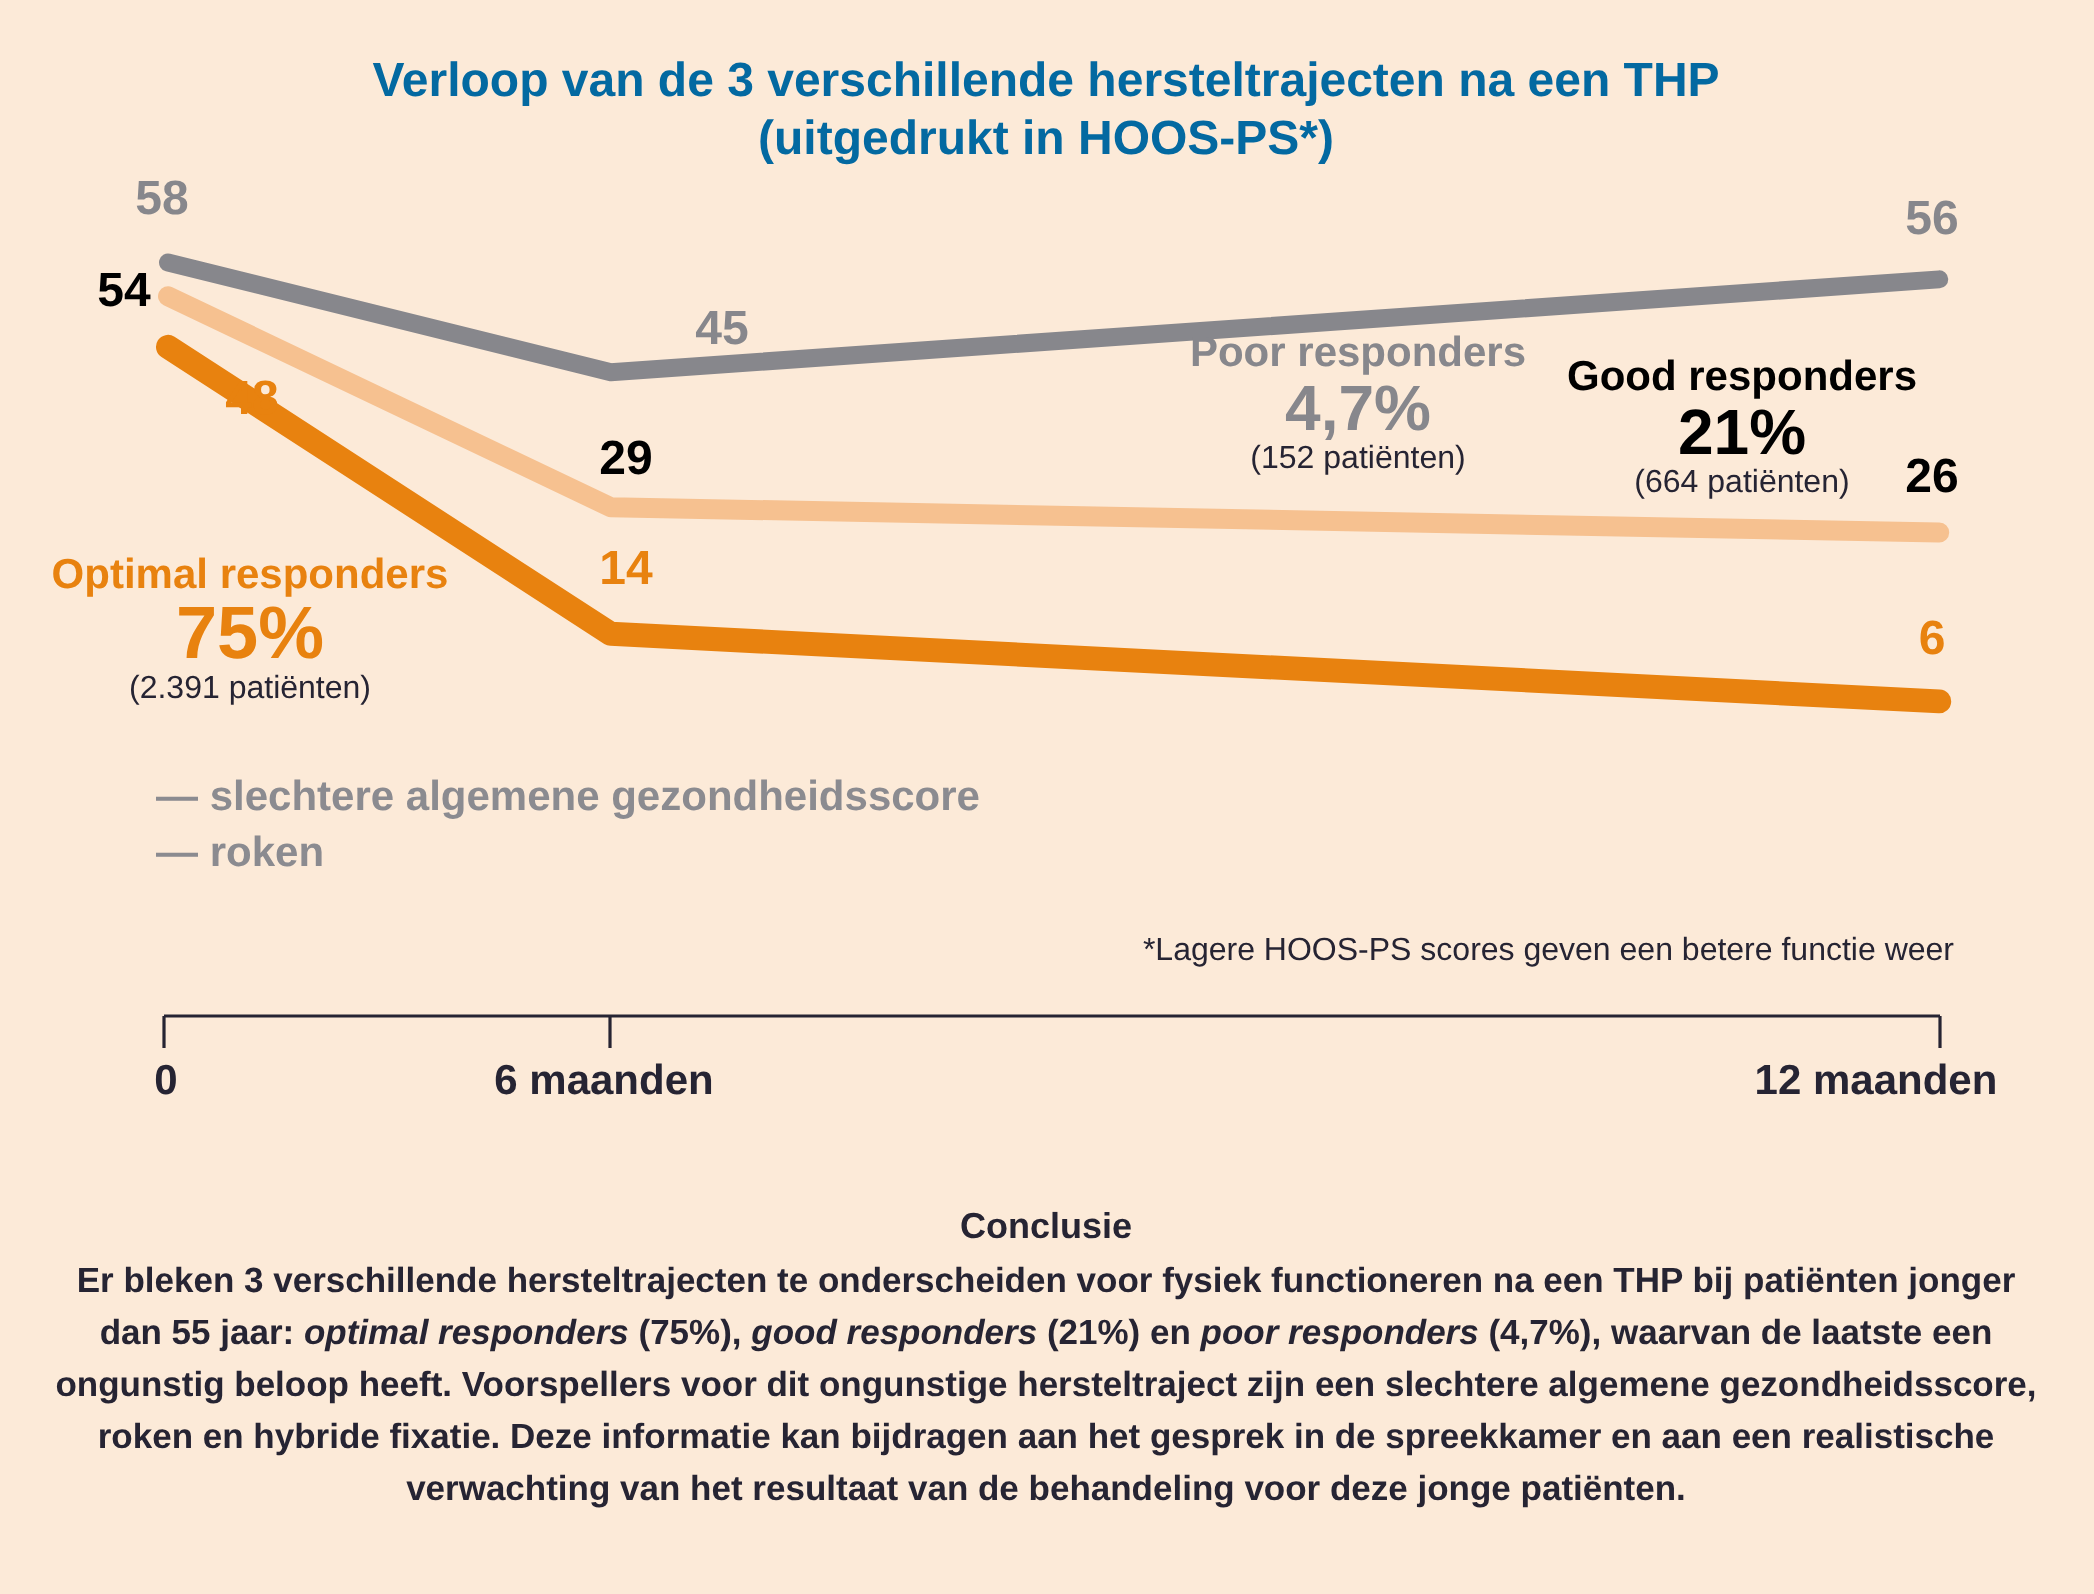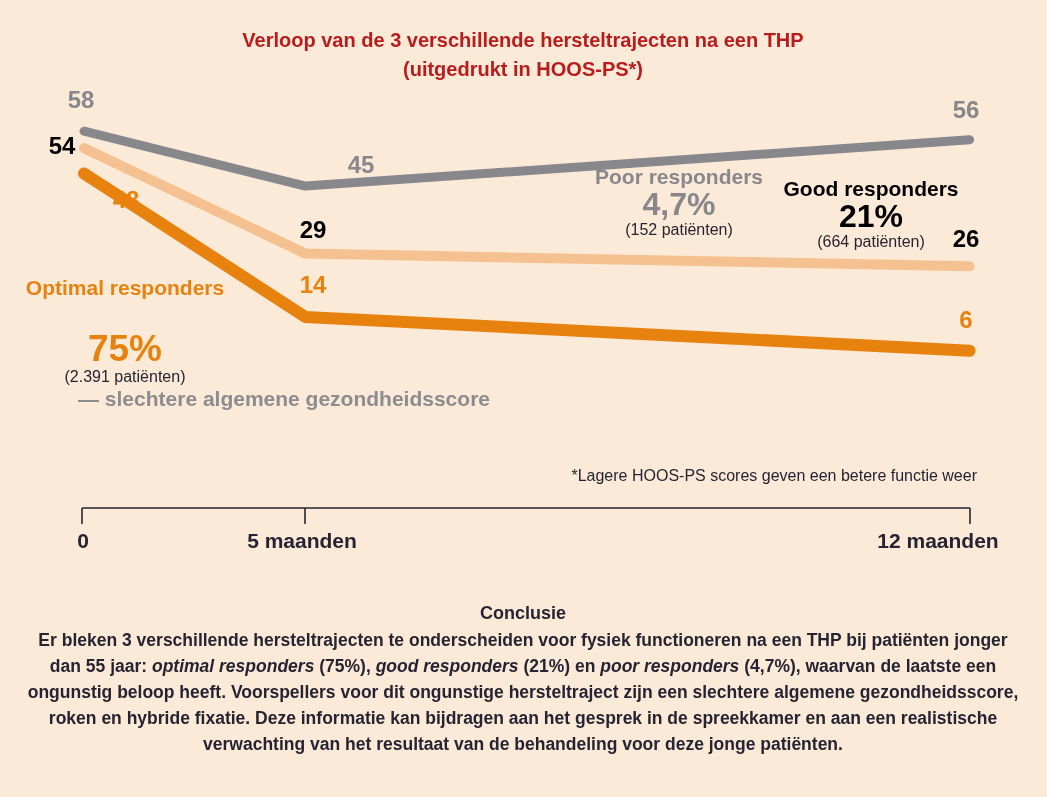--- a/index.html
+++ b/index.html
@@ -9,34 +9,34 @@
     background:#fcead8;overflow:hidden;
   }
   .abs{position:absolute;}
   .center-x{transform:translateX(-50%);}
   .c-poor{color:#87878c;}
   .c-good{color:#000000;}
   .c-optimal{color:#e8820f;}
 
   .title{
     left:523px;top:26px;width:760px;text-align:center;
-    font-size:20px;font-weight:bold;line-height:29px;color:#b91c1c;
+    font-size:24px;font-weight:bold;line-height:29px;color:#0369a1;
   }
   .chart-svg{left:0;top:0;}
 
   .val{
     font-size:24px;font-weight:bold;white-space:nowrap;
     transform:translateX(-50%);
   }
 
   .group-note{text-align:center;white-space:nowrap;transform:translateX(-50%);}
   .group-note .g-name{font-size:21px;font-weight:bold;line-height:22px;display:block;}
   .group-note .g-pct{font-weight:bold;display:block;}
   .group-note .g-patients{font-size:16px;color:#262433;display:block;margin-top:1px;}
-  .pct-lg{font-size:37px;line-height:36px;margin-top:32px;}
+  .pct-lg{font-size:37px;line-height:36px;}
   .pct-md{font-size:32px;line-height:32px;}
 
   .predictors{
     left:78px;top:385px;color:#8b8b90;
     font-size:21px;font-weight:bold;line-height:27.5px;
   }
   .footnote{
     right:70px;top:467px;font-size:16px;color:#262433;white-space:nowrap;
   }
   .axis-label{
@@ -99,24 +99,25 @@
   </div>
 
   <div class="abs group-note" style="left:871px;top:178px;">
     <span class="g-name c-good">Good responders</span>
     <span class="g-pct pct-md c-good">21%</span>
     <span class="g-patients">(664 patiënten)</span>
   </div>
 
   <div class="abs predictors">
     <div>— slechtere algemene gezondheidsscore</div>
+    <div>— roken</div>
   </div>
 
   <div class="abs footnote">*Lagere HOOS-PS scores geven een betere functie weer</div>
 
   <span class="abs axis-label center-x" style="left:83px;">0</span>
-  <span class="abs axis-label center-x" style="left:302px;">5 maanden</span>
+  <span class="abs axis-label center-x" style="left:302px;">6 maanden</span>
   <span class="abs axis-label center-x" style="left:938px;">12 maanden</span>
 
   <div class="abs conclusion-heading center-x">Conclusie</div>
   <div class="abs conclusion-text"><span>Er bleken 3 verschillende hersteltrajecten te onderscheiden voor fysiek functioneren na een THP bij patiënten jonger dan 55 jaar: </span><span class="it">optimal responders</span><span> (75%), </span><span class="it">good responders</span><span> (21%) en </span><span class="it">poor responders</span><span> (4,7%), waarvan de laatste een ongunstig beloop heeft. Voorspellers voor dit ongunstige hersteltraject zijn een slechtere algemene gezondheidsscore, roken en hybride fixatie. Deze informatie kan bijdragen aan het gesprek in de spreekkamer en aan een realistische verwachting van het resultaat van de behandeling voor deze jonge patiënten.</span></div>
 
 </div>
 
 </body></html>

